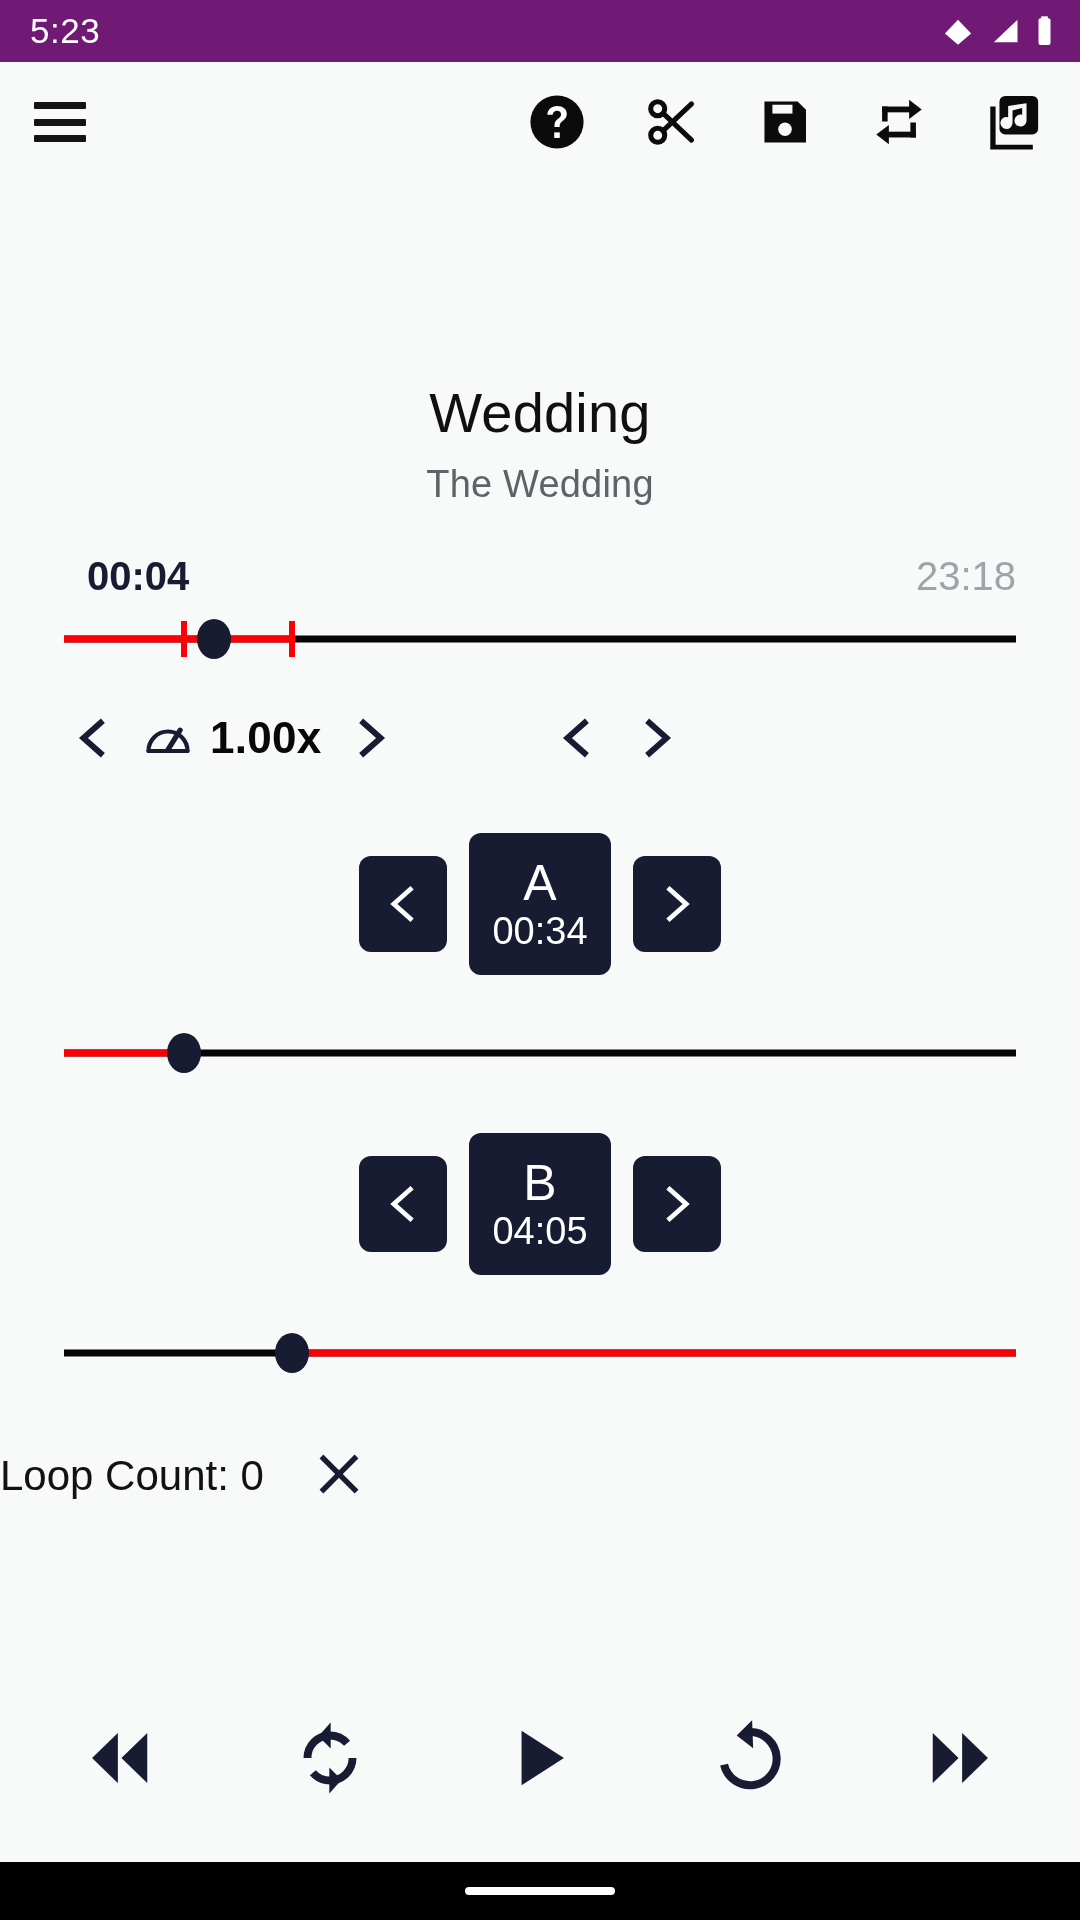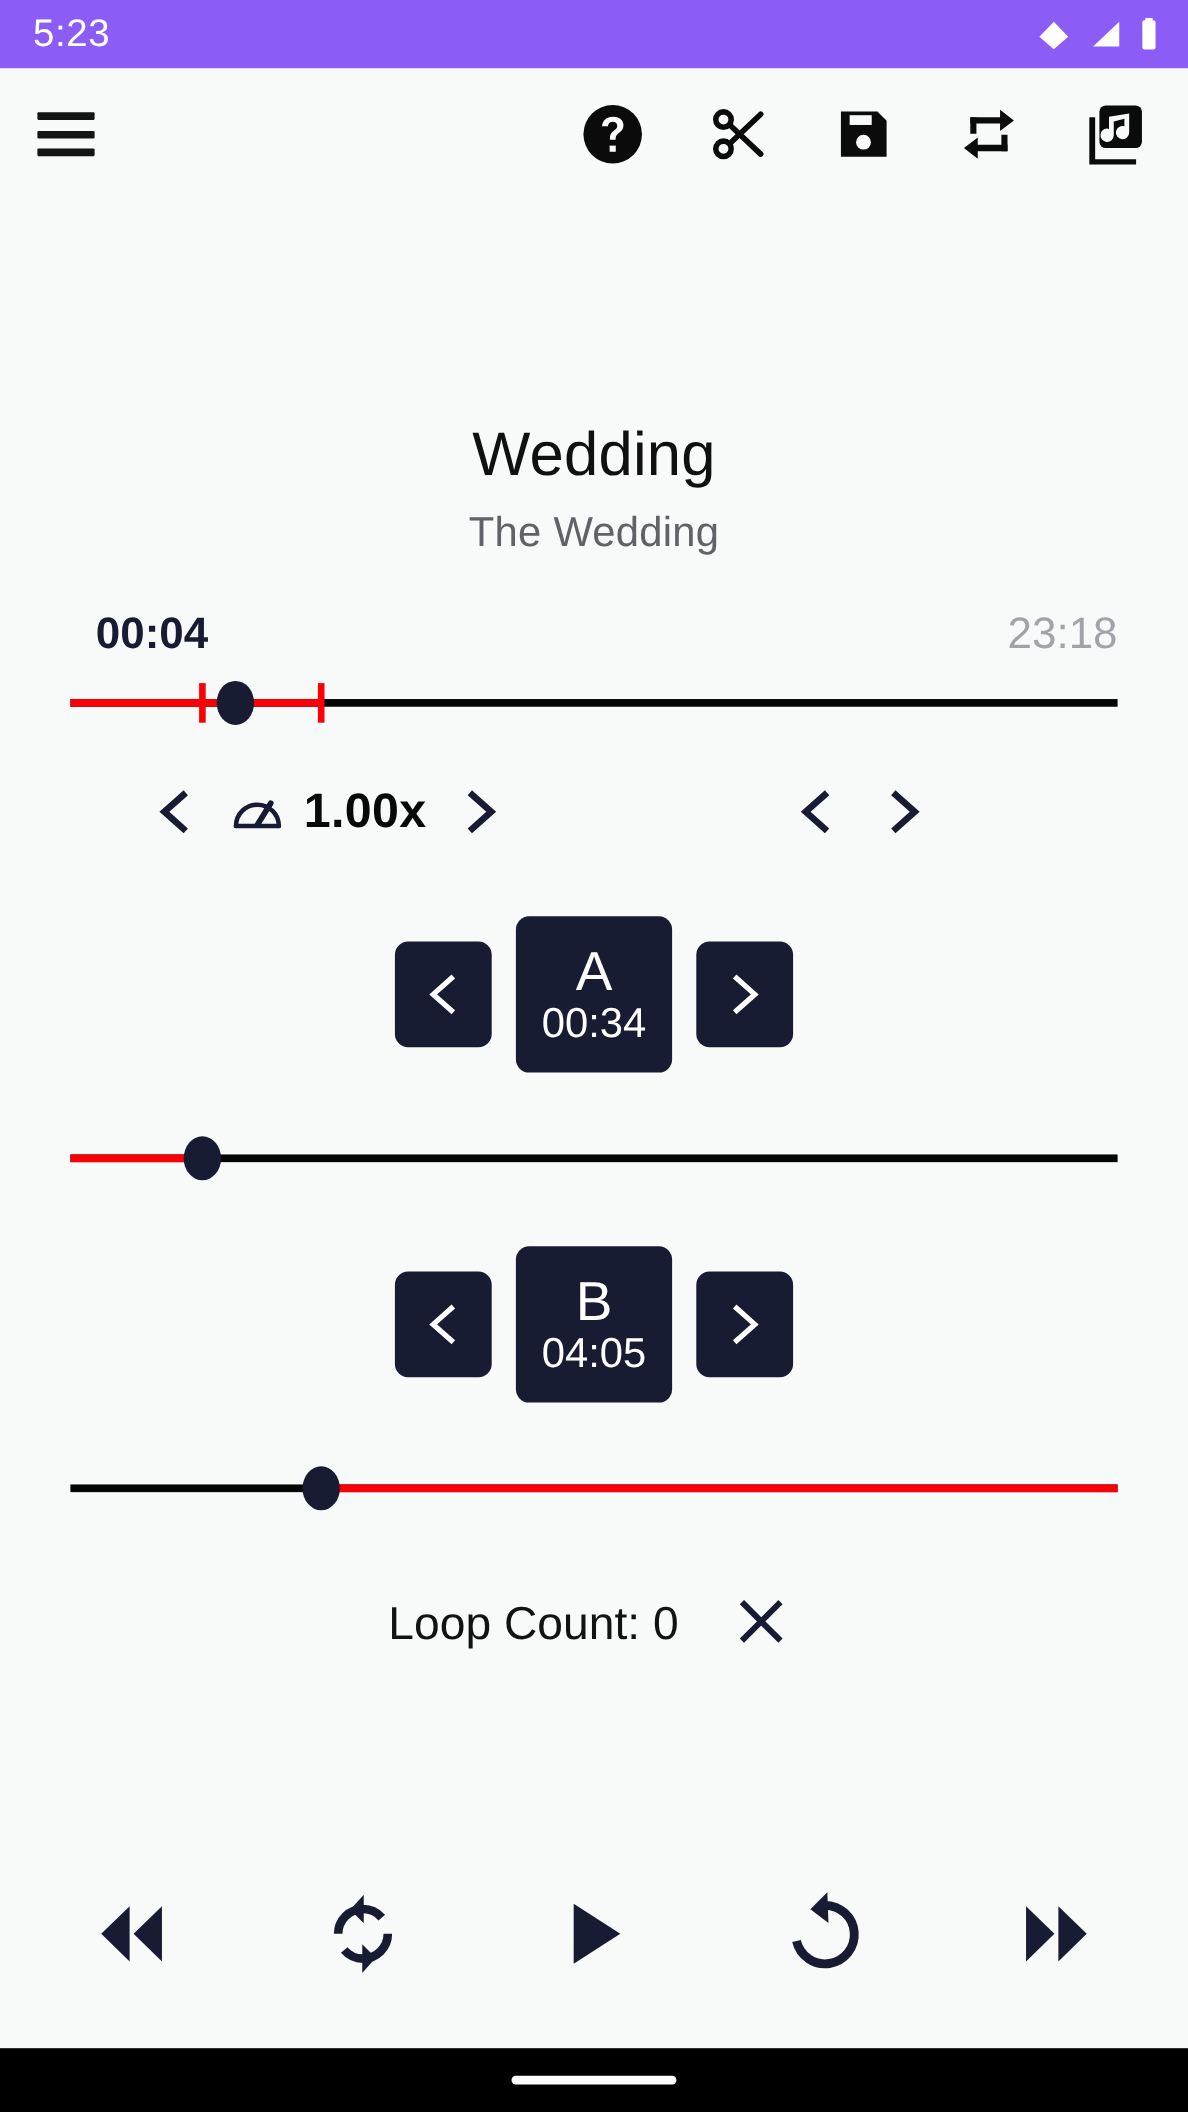--- a/index.html
+++ b/index.html
@@ -15,21 +15,21 @@
     width: 1080px;
     height: 1920px;
     background: #f8f9f9;
     display: flex;
     flex-direction: column;
   }
 
   
   .status-bar {
     height: 62px;
-    background: #8b5cf6;
+    background: #701a75;
     display: flex;
     align-items: center;
     justify-content: space-between;
     padding: 0 26px 0 30px;
     flex: 0 0 auto;
   }
   .status-time {
     color: #ffffff;
     font-size: 35px;
     letter-spacing: 0.5px;
@@ -170,21 +170,21 @@
   
   .control-row {
     display: flex;
     margin: 30px 56px 0 56px;
     flex: 0 0 auto;
   }
   .control-group {
     flex: 1 1 50%;
     display: flex;
     align-items: center;
-    justify-content: center;
+    justify-content: flex-start;
     gap: 6px;
   }
   .chev-btn {
     width: 74px;
     height: 82px;
     display: flex;
     align-items: center;
     justify-content: center;
     background: none;
     border: none;
@@ -254,21 +254,20 @@
     margin-top: 2px;
   }
 
   .a-slider { margin-top: 50px; }
   .b-slider { margin-top: 50px; }
 
   
   .loop-row {
     display: flex;
     align-items: center;
-    justify-content: center;
     gap: 40px;
     margin-top: 60px;
     flex: 0 0 auto;
   }
   .loop-label {
     font-size: 42px;
     color: #121212;
     font-weight: 400;
   }
   .loop-clear {

